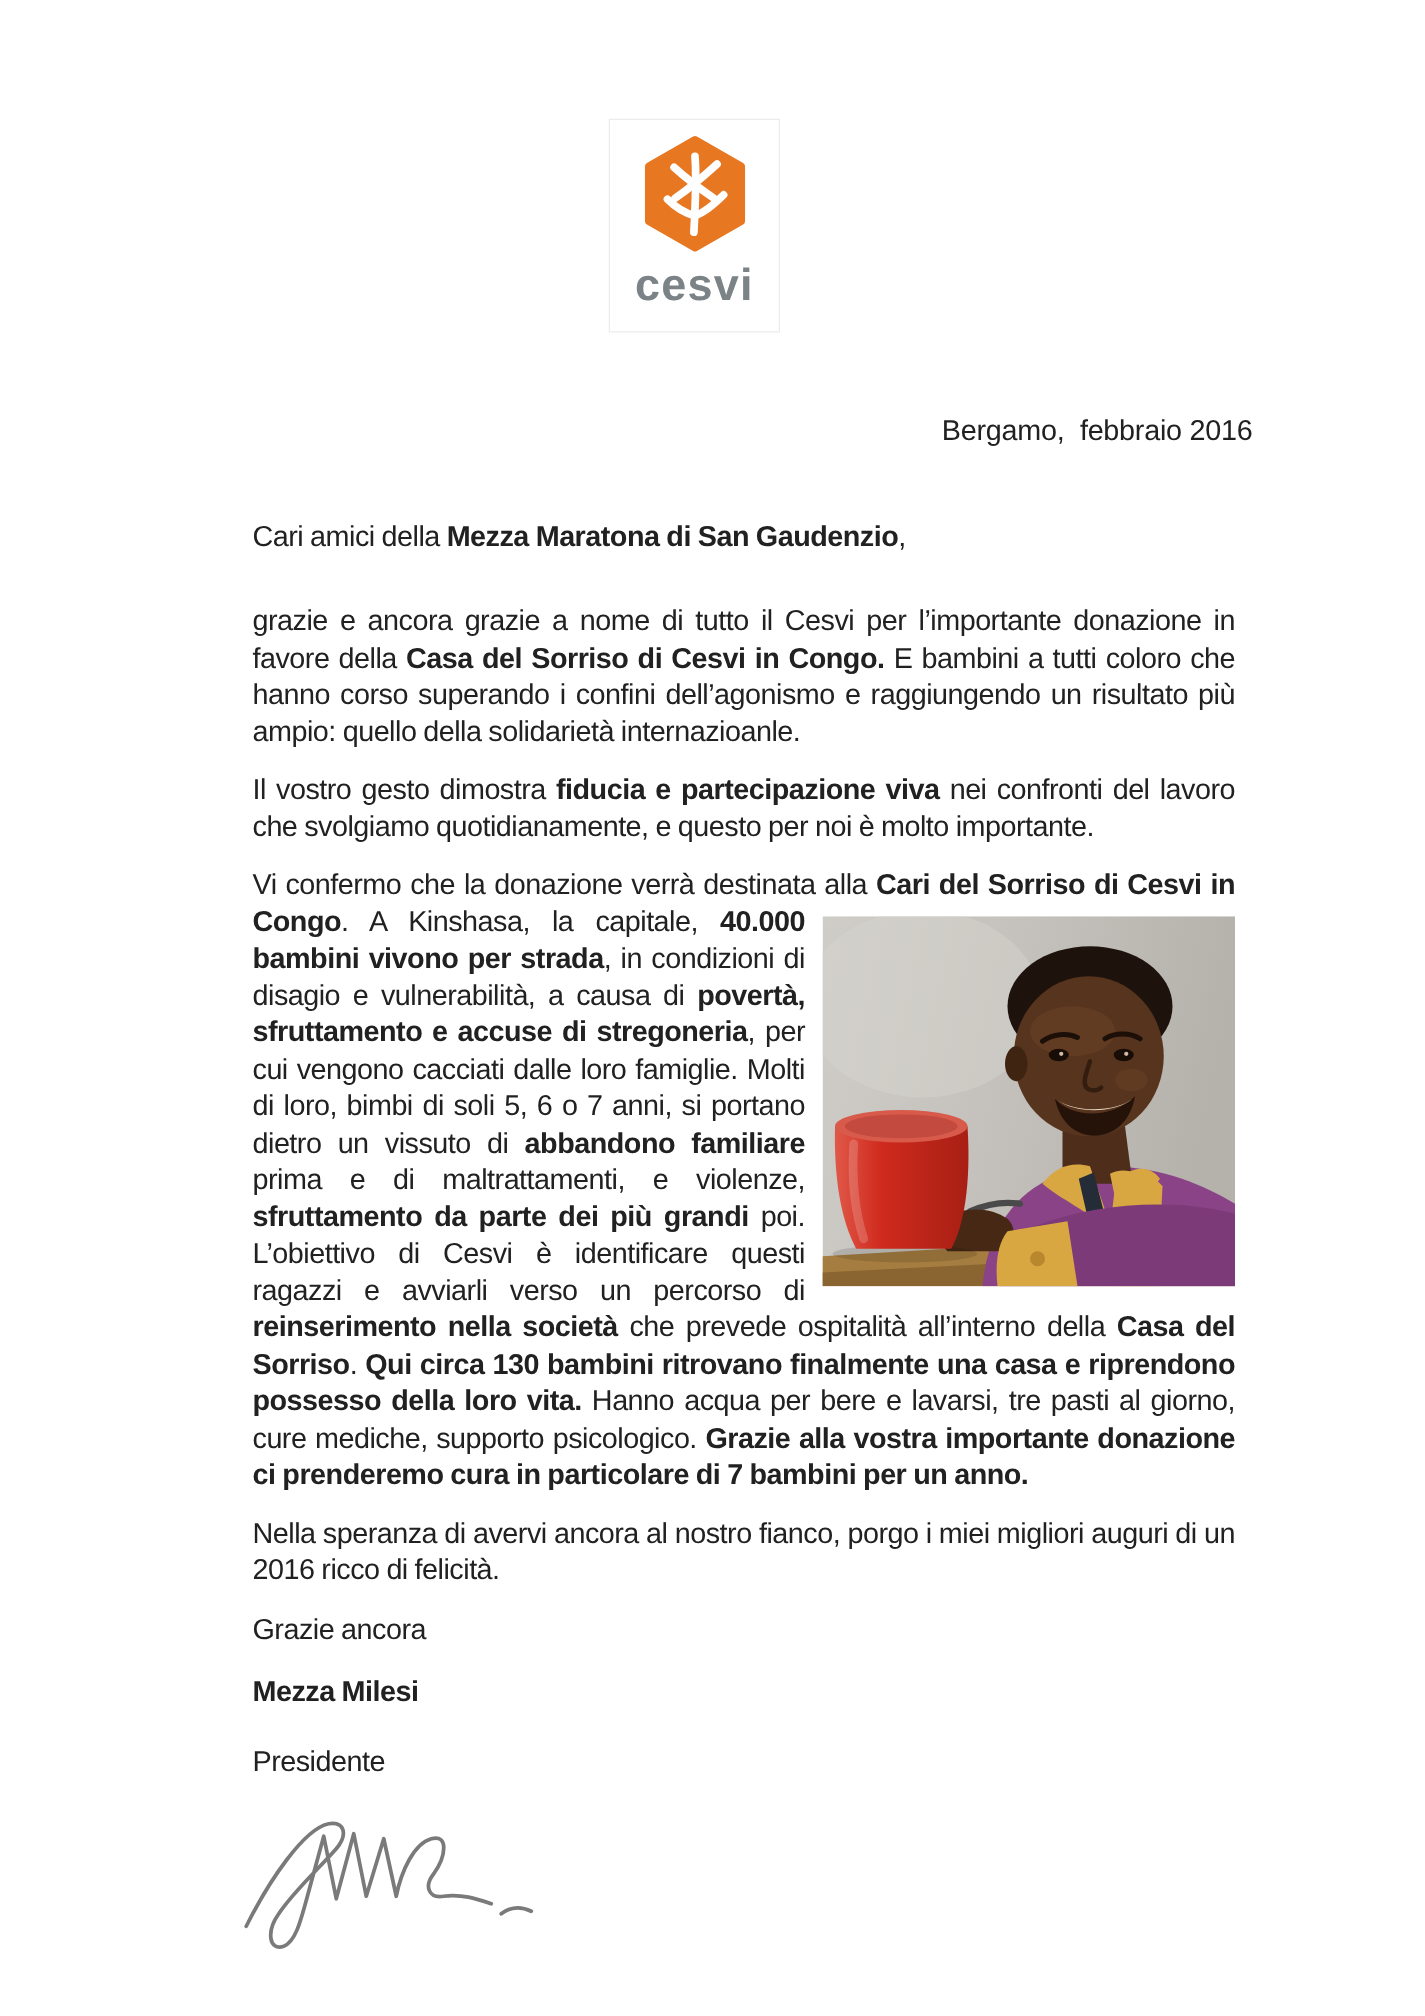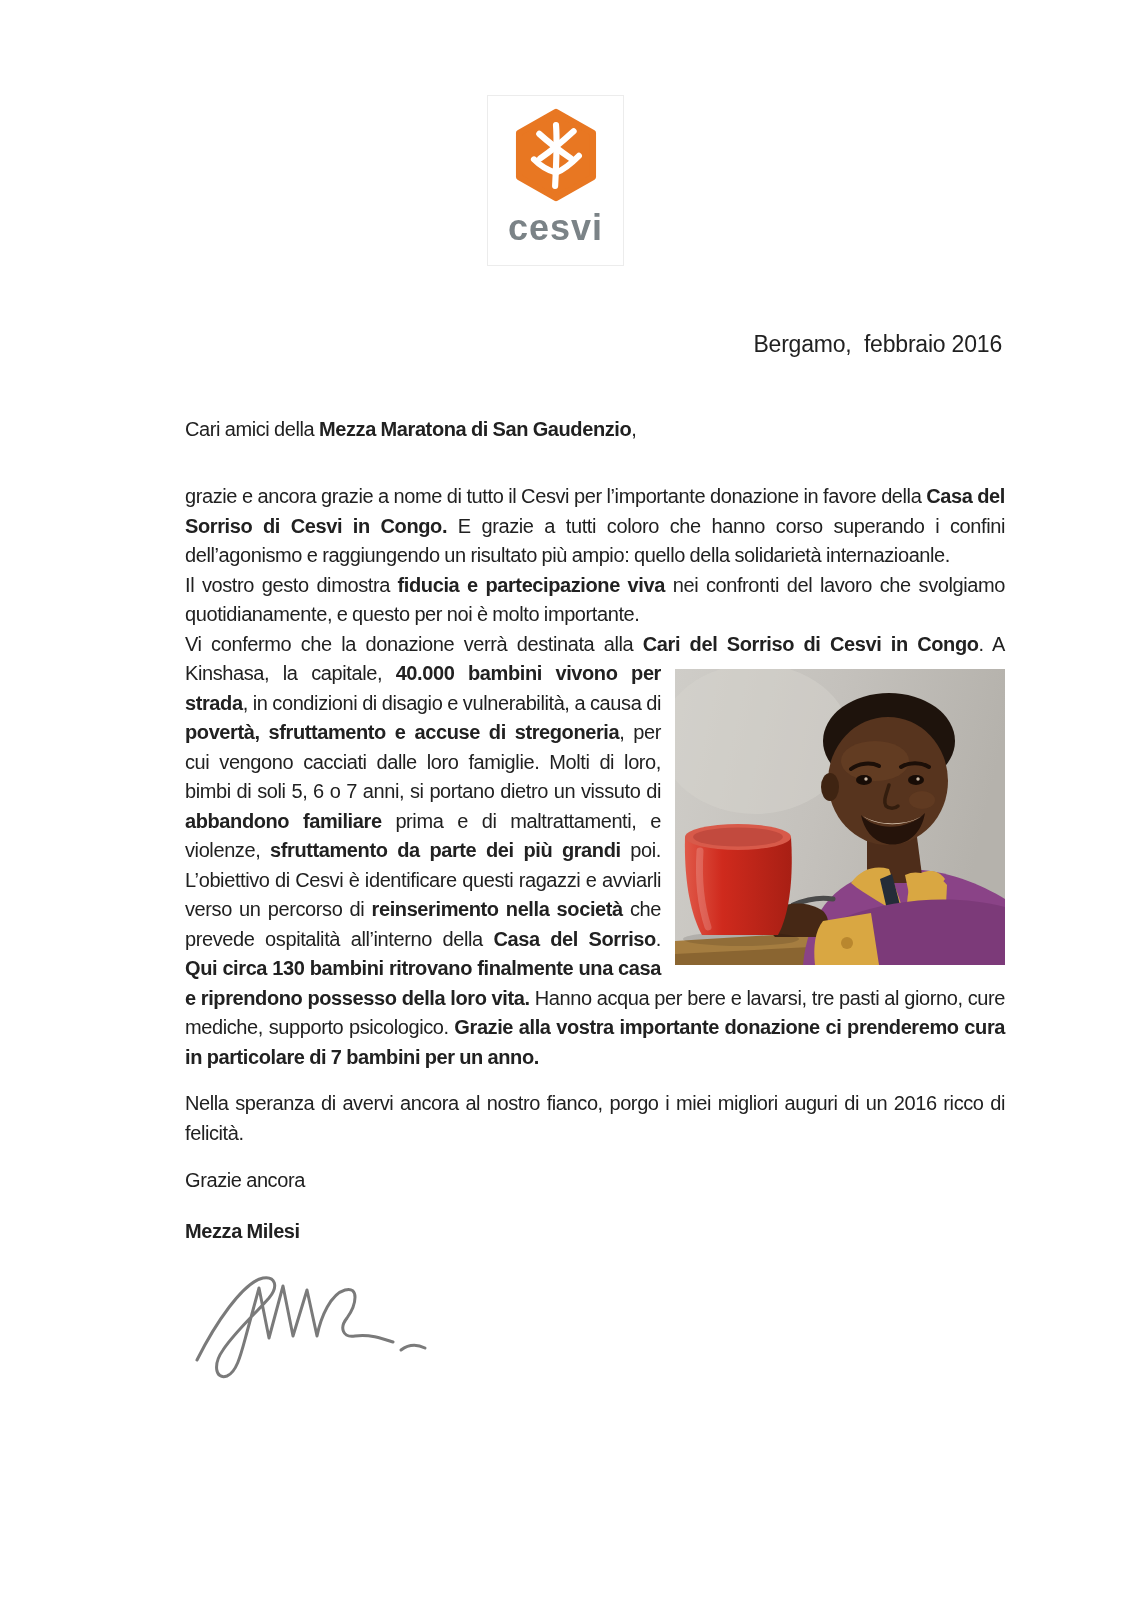--- a/index.html
+++ b/index.html
@@ -20,22 +20,22 @@
     box-sizing:border-box;
     display:flex;flex-direction:column;align-items:center;
   }
   .logo-mark{width:88px;height:94px;margin-top:12px;}
   .logo-text{
     font-weight:bold;font-size:36px;line-height:1;
     color:#7b8387;letter-spacing:1px;margin-top:8px;
   }
   .content{padding:0 135px 0 185px;}
   .para{
-    margin:0;
-    font-size:20px;line-height:29.5px;
+    margin:17px;
+    font-size:23px;line-height:29.5px;
     letter-spacing:-0.4px;word-spacing:-0.5px;
     text-align:justify;
   }
   .date{
     margin-top:330px;
     font-size:23px;line-height:29.5px;letter-spacing:-0.2px;
     text-align:right;white-space:pre;padding-right:3px;
   }
   .sal{margin-top:55px;text-align:left;}
   .p1{margin-top:38px;}
@@ -69,21 +69,21 @@
     </svg>
     <div class="logo-text">cesvi</div>
   </div>
 
   <div class="content">
 
     <div class="date">Bergamo,  febbraio 2016</div>
 
     <p class="para sal"><span>Cari amici della </span><span class="b">Mezza Maratona di San Gaudenzio</span><span>,</span></p>
 
-    <p class="para p1"><span>grazie e ancora grazie a nome di tutto il Cesvi per l’importante donazione in favore della </span><span class="b">Casa del Sorriso di Cesvi in Congo.</span><span> E grazie a tutti coloro che hanno corso superando i confini dell’agonismo e raggiungendo un risultato più ampio: quello della solidarietà internazioanle.</span></p>
+    <p class="para p1"><span>grazie e ancora grazie a nome di tutto il Cesvi per l’importante donazione in favore della </span><span class="b">Casa del Sorriso di Cesvi in Congo.</span><span> E bambini a tutti coloro che hanno corso superando i confini dell’agonismo e raggiungendo un risultato più ampio: quello della solidarietà internazioanle.</span></p>
 
     <p class="para"><span>Il vostro gesto dimostra </span><span class="b">fiducia e partecipazione viva</span><span> nei confronti del lavoro che svolgiamo quotidianamente, e questo per noi è molto importante.</span></p>
 
     <p class="para"><span>Vi confermo che la donazione verrà destinata alla </span><span class="b">Cari del Sorriso di Cesvi in Congo</span><span>. A Kinshasa, </span><span class="photo" role="img" aria-label="bambino sorridente con una tazza rossa">
           <svg viewBox="0 0 330 296" aria-hidden="true">
       <defs>
         <linearGradient id="wall" x1="0" y1="0" x2="1" y2="0.2">
           <stop offset="0" stop-color="#cfcdc8"></stop>
           <stop offset="0.5" stop-color="#c4c1bc"></stop>
           <stop offset="1" stop-color="#b5b2ac"></stop>
@@ -131,20 +131,21 @@
     </svg>
         </span><span>la capitale, </span><span class="b">40.000 bambini vivono per strada</span><span>, in condizioni di disagio e vulnerabilità, a causa di </span><span class="b">povertà, sfruttamento e accuse di stregoneria</span><span>, per cui vengono cacciati dalle loro famiglie. Molti di loro, bimbi di soli 5, 6 o 7 anni, si portano dietro un vissuto di </span><span class="b">abbandono familiare</span><span> prima e di maltrattamenti, e violenze, </span><span class="b">sfruttamento da parte dei più grandi</span><span> poi. L’obiettivo di Cesvi è identificare questi ragazzi e avviarli verso un percorso di </span><span class="b">reinserimento nella società</span><span> che prevede ospitalità all’interno della </span><span class="b">Casa del Sorriso</span><span>. </span><span class="b">Qui circa 130 bambini ritrovano finalmente una casa e riprendono possesso della loro vita.</span><span> Hanno acqua per bere e lavarsi, tre pasti al giorno, cure mediche, supporto psicologico. </span><span class="b">Grazie alla vostra importante donazione ci prenderemo cura in particolare di 7 bambini per un anno.</span></p>
 
 
     <p class="para mt17">Nella speranza di avervi ancora al nostro fianco, porgo i miei migliori auguri di un 2016 ricco di felicità.</p>
 
     <p class="para mt18">Grazie ancora</p>
 
     <p class="para b mt21">Mezza Milesi</p>
 
+    <p class="para mt26">Presidente</p>
 
     <svg class="signature" viewBox="0 0 250 130" aria-hidden="true">
       <g fill="none" stroke="#7a7a7a" stroke-width="3" stroke-linecap="round" stroke-linejoin="round">
         <path d="M12 100 C30 64 58 22 78 18 C90 16 94 26 84 38 C70 54 50 72 38 90 C28 104 30 120 42 116 C52 112 56 94 62 72 L74 28 L84 78 L98 26 L108 76 L122 30 L132 76 C136 56 146 34 160 30 C174 26 172 44 162 58 C154 68 158 78 170 76 C184 74 196 78 208 82"></path>
         <path d="M216 90 C224 84 232 84 240 88"></path>
       </g>
     </svg>
 
   </div>
 </div>

